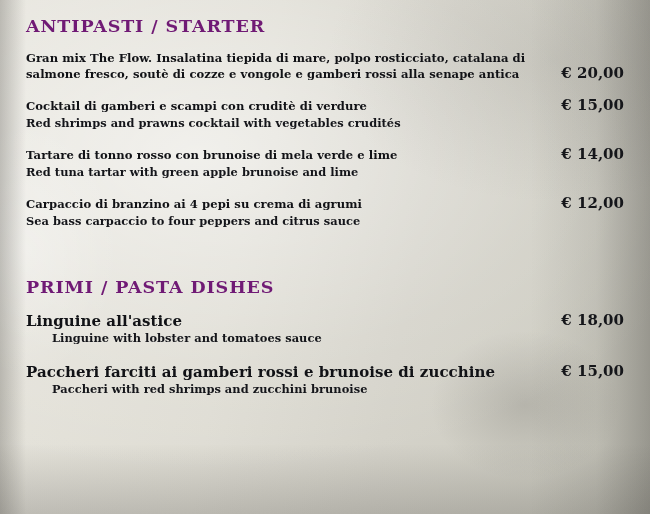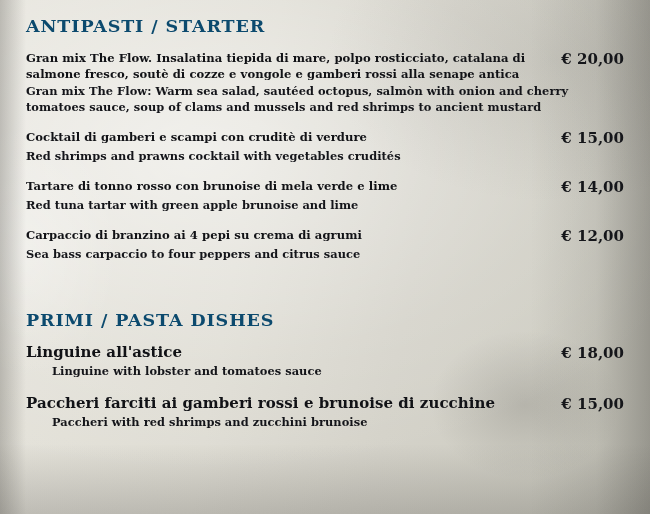--- a/index.html
+++ b/index.html
@@ -63,38 +63,38 @@
   .content {
     position: relative;
     padding: 8px 26px 0 26px;
   }
 
   .section-title {
     font-family: "DejaVu Serif", serif;
     font-weight: bold;
     font-size: 17.5px;
     letter-spacing: 0.9px;
-    color: #0c4a6e;
+    color: #701a75;
     margin: 8px 0 0 0;
   }
   .section-title.primi {
     margin-top: 48px;
   }
 
   .items {
     margin-top: 14px;
   }
 
   .item {
     margin-bottom: 14px;
   }
 
   .line {
     display: flex;
-    align-items: flex-start;
+    align-items: flex-end;
     justify-content: space-between;
     gap: 10px;
   }
   .it-text {
     font-size: 11.6px;
     font-weight: bold;
     line-height: 16px;
     letter-spacing: 0.05px;
     color: #111216;
     max-width: 536px;
@@ -140,21 +140,20 @@
 
   <h1 class="section-title">ANTIPASTI / STARTER</h1>
 
   <div class="items">
 
     <div class="item">
       <div class="line">
         <div class="it-text">Gran mix The Flow. Insalatina tiepida di mare, polpo rosticciato, catalana di salmone  fresco, soutè di cozze e vongole e gamberi rossi alla senape antica</div>
         <div class="price">€ 20,00</div>
       </div>
-      <div class="en-text">Gran mix The Flow: Warm sea salad, sautéed octopus, salmòn with onion and cherry tomatoes sauce, soup of clams and mussels and red shrimps to ancient mustard</div>
     </div>
 
     <div class="item">
       <div class="line">
         <div class="it-text">Cocktail di gamberi e scampi con cruditè di verdure</div>
         <div class="price">€ 15,00</div>
       </div>
       <div class="en-text">Red shrimps and prawns cocktail with vegetables crudités</div>
     </div>
 

